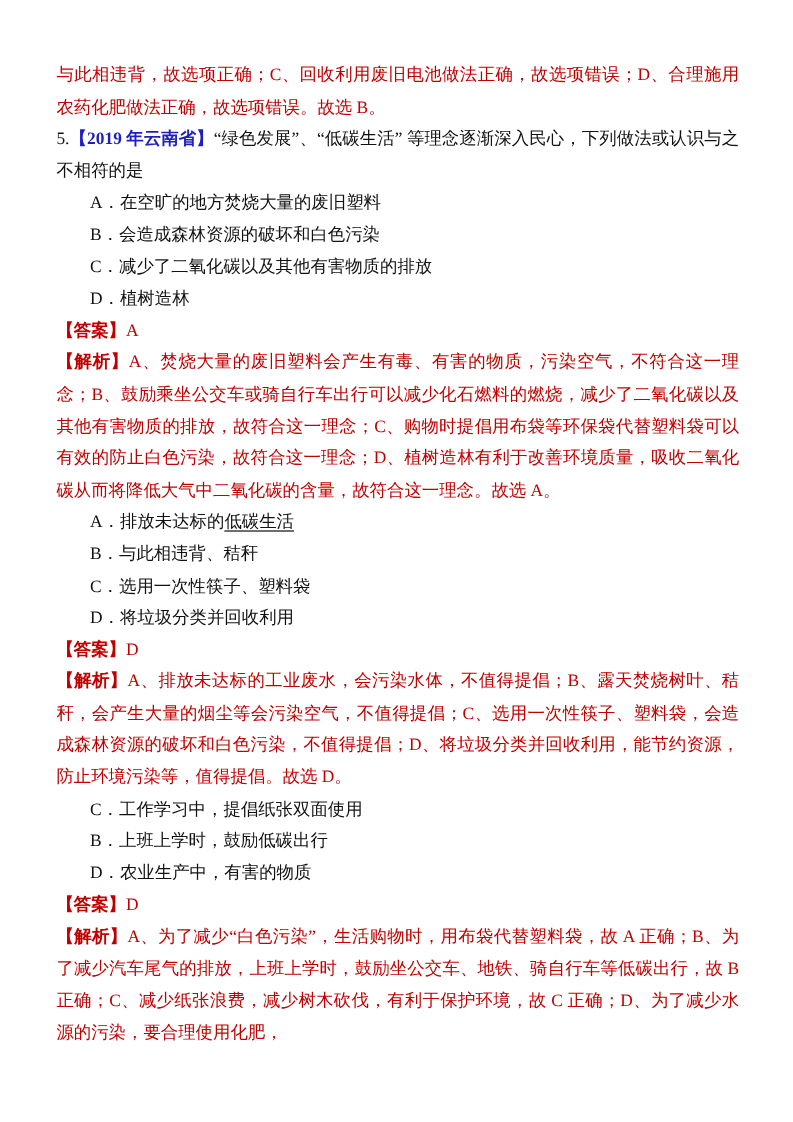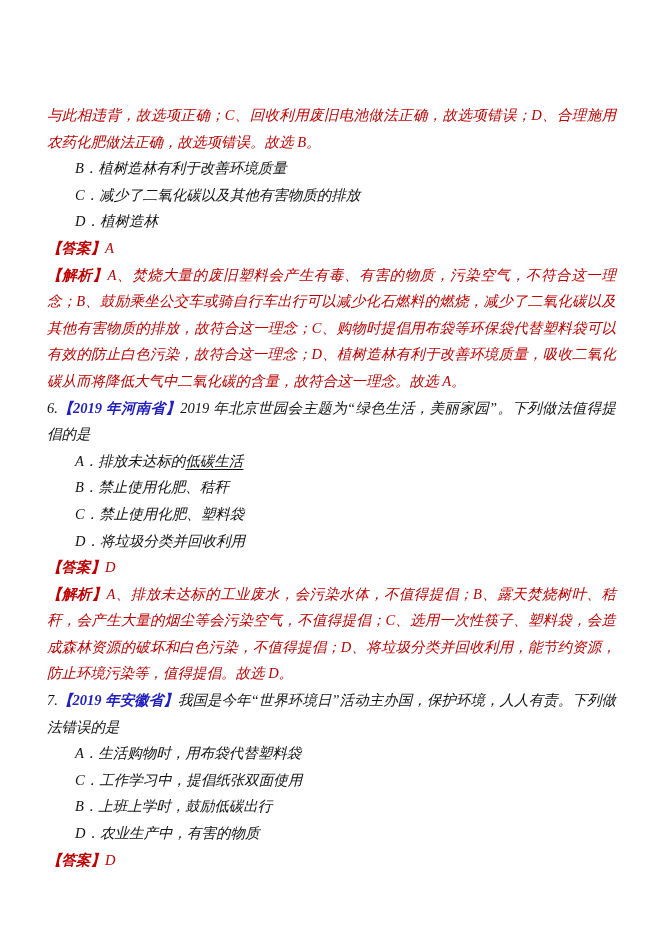--- a/index.html
+++ b/index.html
@@ -11,67 +11,65 @@
   * { box-sizing: border-box; }
   html, body {
     margin: 0;
     padding: 0;
     background: #ffffff;
   }
   .page {
     width: 661px;
     height: 869px;
     background: var(--paper);
-    padding: 102px 45px 0 47px;
+    padding: 50px 45px 0 47px;
     overflow: hidden;
     font-family: "Liberation Serif", "DejaVu Serif", serif;
     font-size: 14.5px;
     line-height: 26.6px;
     color: var(--ink);
-    font-style: italic;
   }
   p { margin: 0; padding: 0; }
   .justify {
     text-align: justify;
     text-justify: inter-ideograph;
   }
   .red  { color: var(--red); }
   .tag  { color: var(--blue); font-weight: bold; }
   .bold { font-weight: bold; }
   .option { padding-left: 28px; }
   .u  { text-decoration: underline; text-underline-offset: 3px; }
 </style>
 </head>
 <body>
 
 <div class="page">
 
   <p class="red justify">与此相违背，故选项正确；C、回收利用废旧电池做法正确，故选项错误；D、合理施用农药化肥做法正确，故选项错误。故选 B。</p>
 
   <section>
-    <p class="option">B．植树造林有利于改善环境质量</p>
+    <p class="justify"><span>5.</span><span class="tag">【2019 年云南省】</span><span>“绿色发展”、“低碳生活” 等理念逐渐深入民心，下列做法或认识与之不相符的是</span></p>
+    <p class="option">A．在空旷的地方焚烧大量的废旧塑料</p>
+    <p class="option">B．会造成森林资源的破坏和白色污染</p>
     <p class="option">C．减少了二氧化碳以及其他有害物质的排放</p>
     <p class="option">D．植树造林</p>
     <p><span class="red bold">【答案】</span><span class="red">A</span></p>
     <p class="red justify"><span class="bold">【解析】</span><span>A、焚烧大量的废旧塑料会产生有毒、有害的物质，污染空气，不符合这一理念；B、鼓励乘坐公交车或骑自行车出行可以减少化石燃料的燃烧，减少了二氧化碳以及其他有害物质的排放，故符合这一理念；C、购物时提倡用布袋等环保袋代替塑料袋可以有效的防止白色污染，故符合这一理念；D、植树造林有利于改善环境质量，吸收二氧化碳从而将降低大气中二氧化碳的含量，故符合这一理念。故选 A。</span></p>
   </section>
 
   <section>
-    <p class="justify"><span>6.</span><span class="tag">【2019 年河南省】</span><span>2019 年北京世园会主题为“绿色生活，美丽家园”。下列做法值得提倡的是</span></p>
     <p class="option"><span>A．排放未达标的</span><span class="u">低碳生活</span></p>
-    <p class="option">B．禁止使用化肥、秸秆</p>
-    <p class="option">C．禁止使用化肥、塑料袋</p>
+    <p class="option">B．与此相违背、秸秆</p>
+    <p class="option">C．选用一次性筷子、塑料袋</p>
     <p class="option">D．将垃圾分类并回收利用</p>
     <p><span class="red bold">【答案】</span><span class="red">D</span></p>
     <p class="red justify"><span class="bold">【解析】</span><span>A、排放未达标的工业废水，会污染水体，不值得提倡；B、露天焚烧树叶、秸秆，会产生大量的烟尘等会污染空气，不值得提倡；C、选用一次性筷子、塑料袋，会造成森林资源的破坏和白色污染，不值得提倡；D、将垃圾分类并回收利用，能节约资源，防止环境污染等，值得提倡。故选 D。</span></p>
   </section>
 
   <section>
-    <p class="justify"><span>7.</span><span class="tag">【2019 年安徽省】</span><span>我国是今年“世界环境日”活动主办国，保护环境，人人有责。下列做法错误的是</span></p>
-    <p class="option">A．生活购物时，用布袋代替塑料袋</p>
     <p class="option">C．工作学习中，提倡纸张双面使用</p>
     <p class="option">B．上班上学时，鼓励低碳出行</p>
     <p class="option">D．农业生产中，有害的物质</p>
     <p><span class="red bold">【答案】</span><span class="red">D</span></p>
     <p class="red justify"><span class="bold">【解析】</span><span>A、为了减少“白色污染”，生活购物时，用布袋代替塑料袋，故 A 正确；B、为了减少汽车尾气的排放，上班上学时，鼓励坐公交车、地铁、骑自行车等低碳出行，故 B 正确；C、减少纸张浪费，减少树木砍伐，有利于保护环境，故 C 正确；D、为了减少水源的污染，要合理使用化肥，</span></p>
   </section>
 
 </div>
 
 </body></html>

